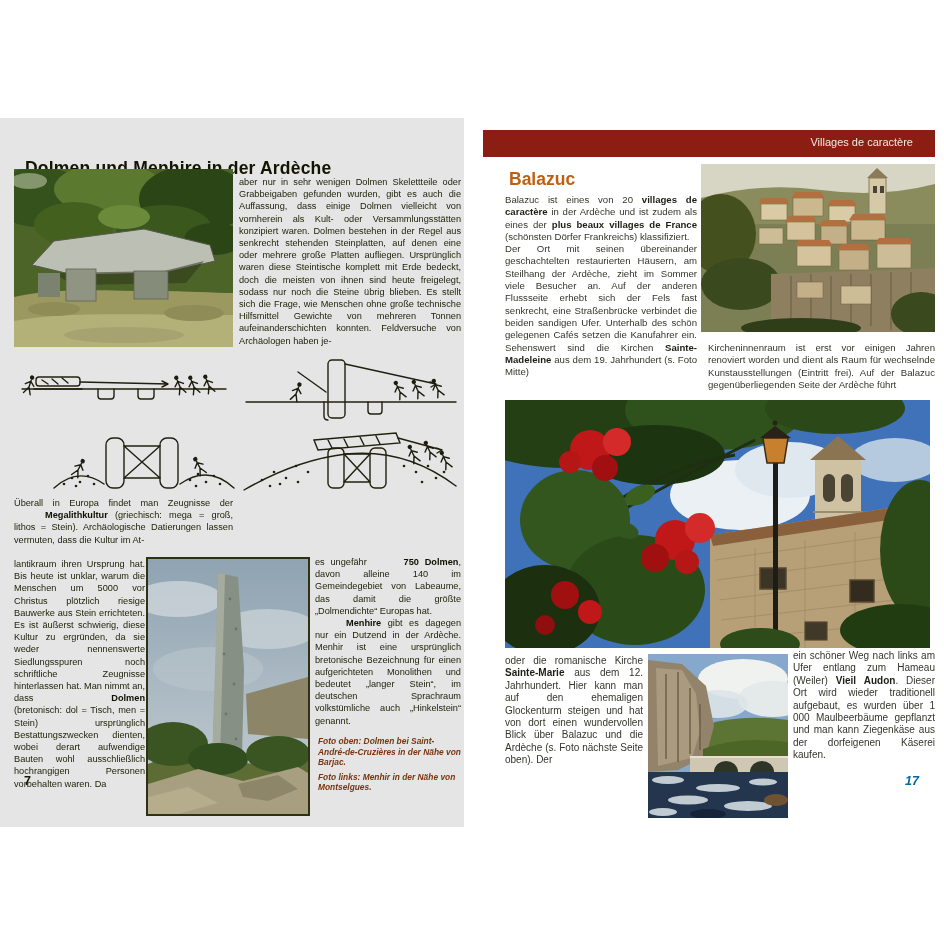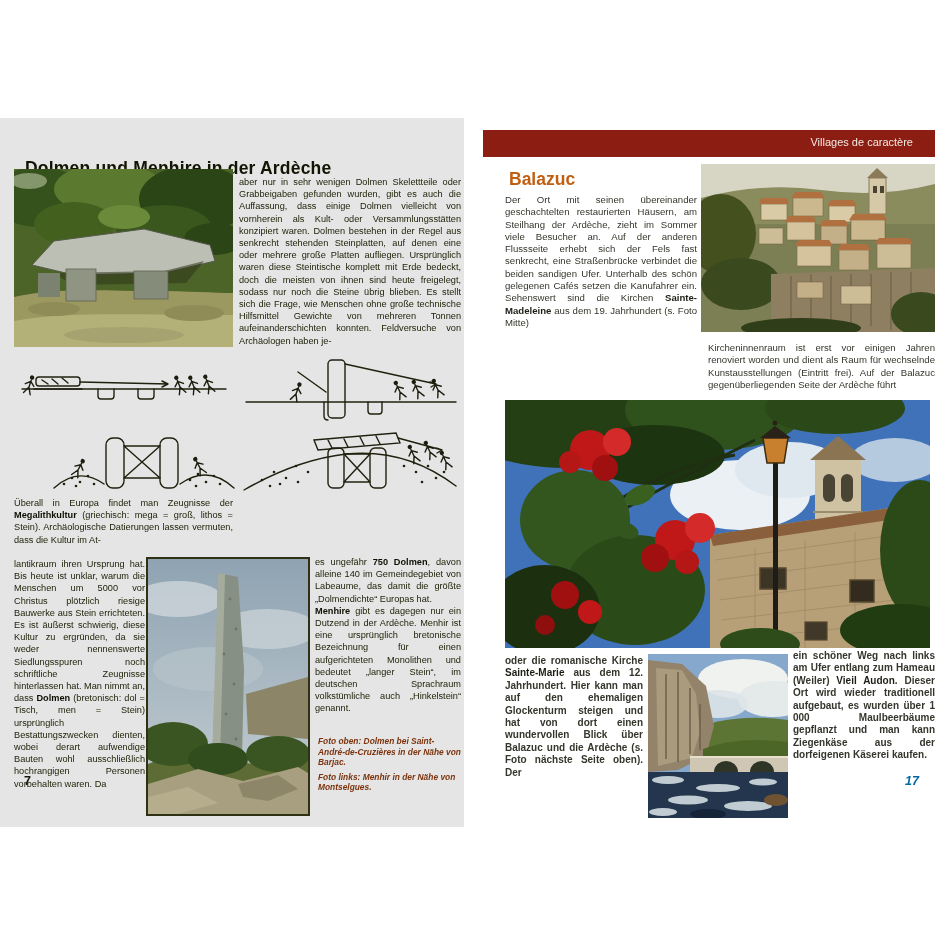--- a/index.html
+++ b/index.html
@@ -3,34 +3,34 @@
 <meta charset="utf-8">
 <style>
   html,body{margin:0;padding:0;background:#ffffff;}
   .canvas{position:relative;width:944px;height:944px;background:#ffffff;overflow:hidden;
           font-family:"Liberation Sans", sans-serif;}
   .abs{position:absolute;}
   
   .left-page{left:0;top:118px;width:464px;height:709px;background:#e5e5e5;}
   .lp-title{left:25px;top:28px;width:430px;font-size:17.5px;font-weight:bold;color:#141403;letter-spacing:.2px;}
   .lp-body{color:#20240a;font-size:9.2px;line-height:12.2px;text-align:justify;margin:0;}
-  .lp-body b{color:#0e1003;}
+  .lp-body b{color:#0e1003;margin-left:31px;}
   .photo{overflow:hidden;}
   .photo svg{display:block;}
   .framed{border:2px solid #2f3114;}
   .caption{color:#7d330e;font-size:8.4px;line-height:10.6px;font-weight:bold;font-style:italic;margin:0 0 4px 0;}
   .pageno{font-size:12.5px;font-weight:bold;color:#15170a;}
   .sketch svg{display:block;}
   
   .rp-header{left:483px;top:130px;width:452px;height:27px;background:#8c1d12;}
   .rp-header span{position:absolute;right:22px;top:6px;color:#f3e9e2;font-size:11px;}
   .rp-title{left:505px;top:165px;font-size:17.5px;font-weight:bold;color:#c05f12;}
   .rp-body{color:#35352c;font-size:9.6px;line-height:12.3px;text-align:justify;margin:0;}
   .rp-body b{color:#1d1d16;}
-  .rp-body--narrow{font-size:10px;line-height:12.4px;font-weight:bold;}
+  .rp-body--narrow{font-size:10px;line-height:12.4px;}
   .pageno17{font-size:12.5px;font-weight:bold;font-style:italic;color:#0369a1;}
 </style>
 </head>
 <body>
 
 <div class="canvas">
 
   <svg width="0" height="0" style="position:absolute">
     <defs>
       <g id="fig" stroke="#1c1c0e" stroke-width="1.4" fill="none" stroke-linecap="round">
@@ -254,20 +254,21 @@
           <path d="M90,112 V160 M110,110 V164 M130,112 V166 M150,110 V164 M170,110 V162 M190,108 V166 M210,108 V164"></path>
         </g>
         <rect x="96" y="118" width="26" height="16" fill="#c4b088" stroke="#7a6848" stroke-width="0.6"></rect>
         <rect x="140" y="122" width="30" height="18" fill="#cdbd96" stroke="#7a6848" stroke-width="0.6"></rect>
         <ellipse cx="220" cy="150" rx="30" ry="22" fill="#3a4a1e"></ellipse>
         <ellipse cx="100" cy="164" rx="60" ry="10" fill="#2f3d18"></ellipse>
       </svg>
     </figure>
 
     <div class="abs" style="left:505px;top:194px;width:192px;height:200px">
+      <p class="rp-body"><span>Balazuc ist eines von 20 </span><b>villages de caractère</b><span> in der Ardèche und ist zudem als eines der </span><b>plus beaux villages de France</b><span> (schönsten Dörfer Frankreichs) klassifiziert.</span></p>
       <p class="rp-body"><span>Der Ort mit seinen übereinander geschachtelten restaurierten Häusern, am Steilhang der Ardèche, zieht im Sommer viele Besucher an. Auf der anderen Flussseite erhebt sich der Fels fast senkrecht, eine Straßenbrücke verbindet die beiden sandigen Ufer. Unterhalb des schön gelegenen Cafés setzen die Kanufahrer ein. Sehenswert sind die Kirchen </span><b>Sainte-Madeleine</b><span> aus dem 19. Jahrhundert (s. Foto Mitte)</span></p>
     </div>
 
     <p class="abs rp-body" style="left:708px;top:342px;width:227px;height:70px">Kircheninnenraum ist erst vor einigen Jahren renoviert worden und dient als Raum für wechselnde Kunstausstellungen (Eintritt frei). Auf der Balazuc gegenüberliegenden Seite der Ardèche führt</p>
 
     <figure class="abs photo" style="left:505px;top:400px;width:425px;height:248px;margin:0">
       <svg width="425" height="248" viewBox="0 0 425 248">
         <rect width="425" height="248" fill="#3f72b8"></rect>
         <ellipse cx="235" cy="95" rx="70" ry="35" fill="#eaf0f4"></ellipse>
         <ellipse cx="285" cy="70" rx="55" ry="28" fill="#dfe8ee"></ellipse>

